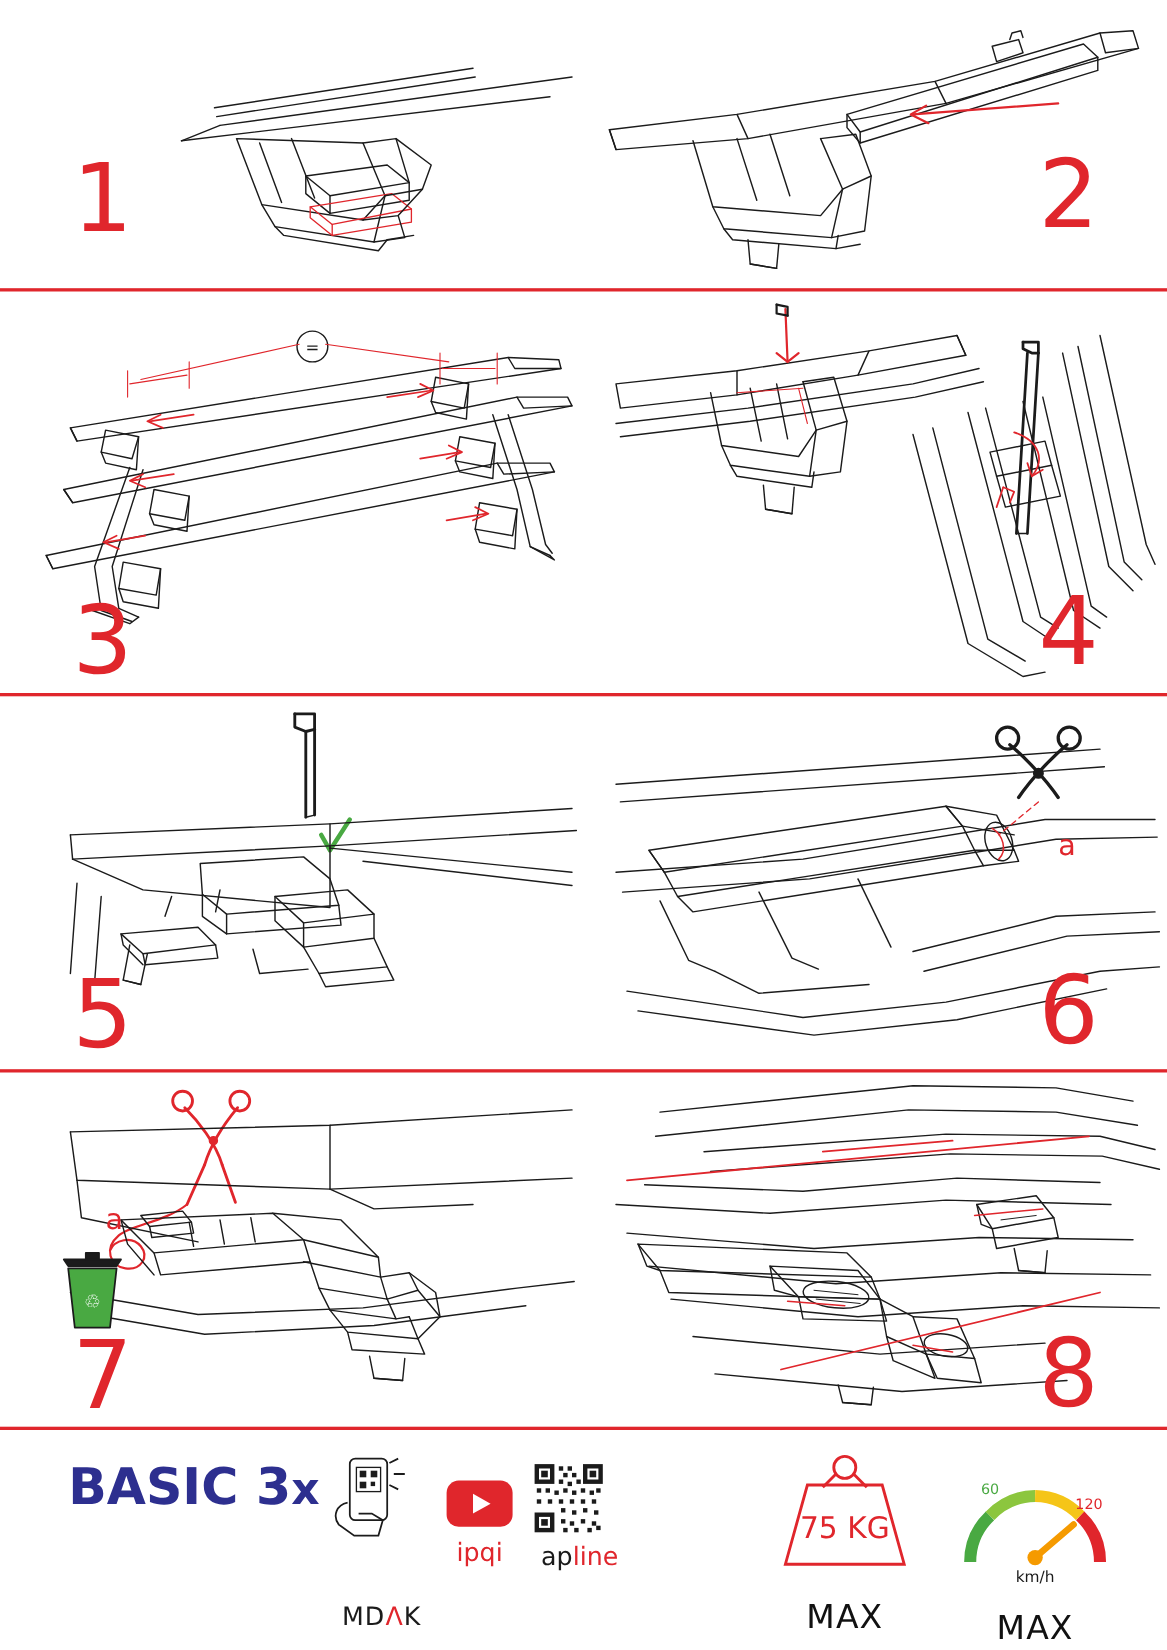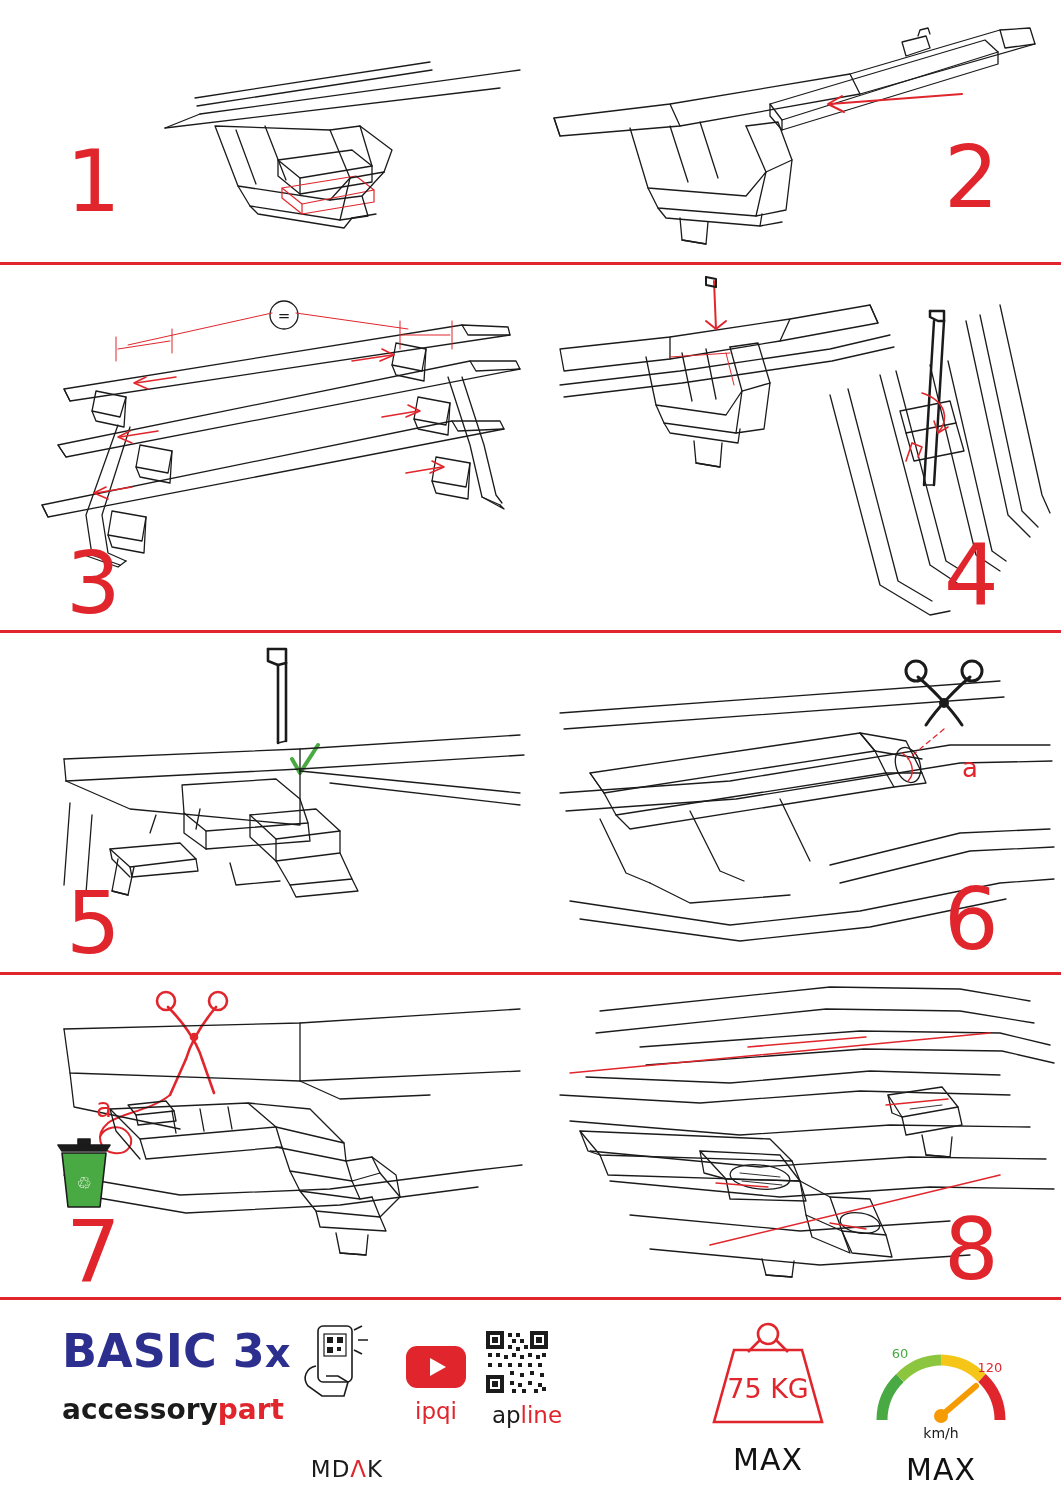--- a/index.html
+++ b/index.html
@@ -101,21 +101,21 @@
   .cap-apline .p2 { color: #e0262c; }
 
   .max-block {
     position: absolute;
     text-align: center;
   }
   .max-label {
     font-family: "DejaVu Sans", sans-serif;
     font-size: 30px;
     color: #111;
-    margin-top: 0;
+    margin-top: 10px;
     letter-spacing: 1px;
   }
   .weight-text {
     font-family: "DejaVu Sans", sans-serif;
     font-size: 27px;
     fill: #e0262c;
   }
 </style>
 </head>
 <body>
@@ -477,23 +477,20 @@
   </div>
   <div class="step-num" style="left:944px;top:1206px;">8</div>
 
   <div class="rule r4"></div>
 
   <div class="footer">
 
     <div class="brand-block">
       <div class="brand-title">
         <span>BASIC 3</span><span class="x">x</span>
-      </div>
-      <div class="brand-sub">
-        <span class="a">accessory</span><span class="b">part</span>
       </div>
     </div>
 
     <div class="logo-item" style="left:292px;top:22px;width:110px;">
       <svg width="110" height="84" viewBox="0 0 110 84" fill="none" stroke="#1b1b1b" stroke-width="1.6">
         <rect x="26" y="4" width="34" height="56" rx="5"></rect>
         <rect x="32" y="12" width="22" height="22" stroke="#1b1b1b" stroke-width="1.2"></rect>
         <rect x="35" y="15" width="6" height="6" fill="#1b1b1b" stroke="none"></rect>
         <rect x="45" y="15" width="6" height="6" fill="#1b1b1b" stroke="none"></rect>
         <rect x="35" y="25" width="6" height="6" fill="#1b1b1b" stroke="none"></rect>

